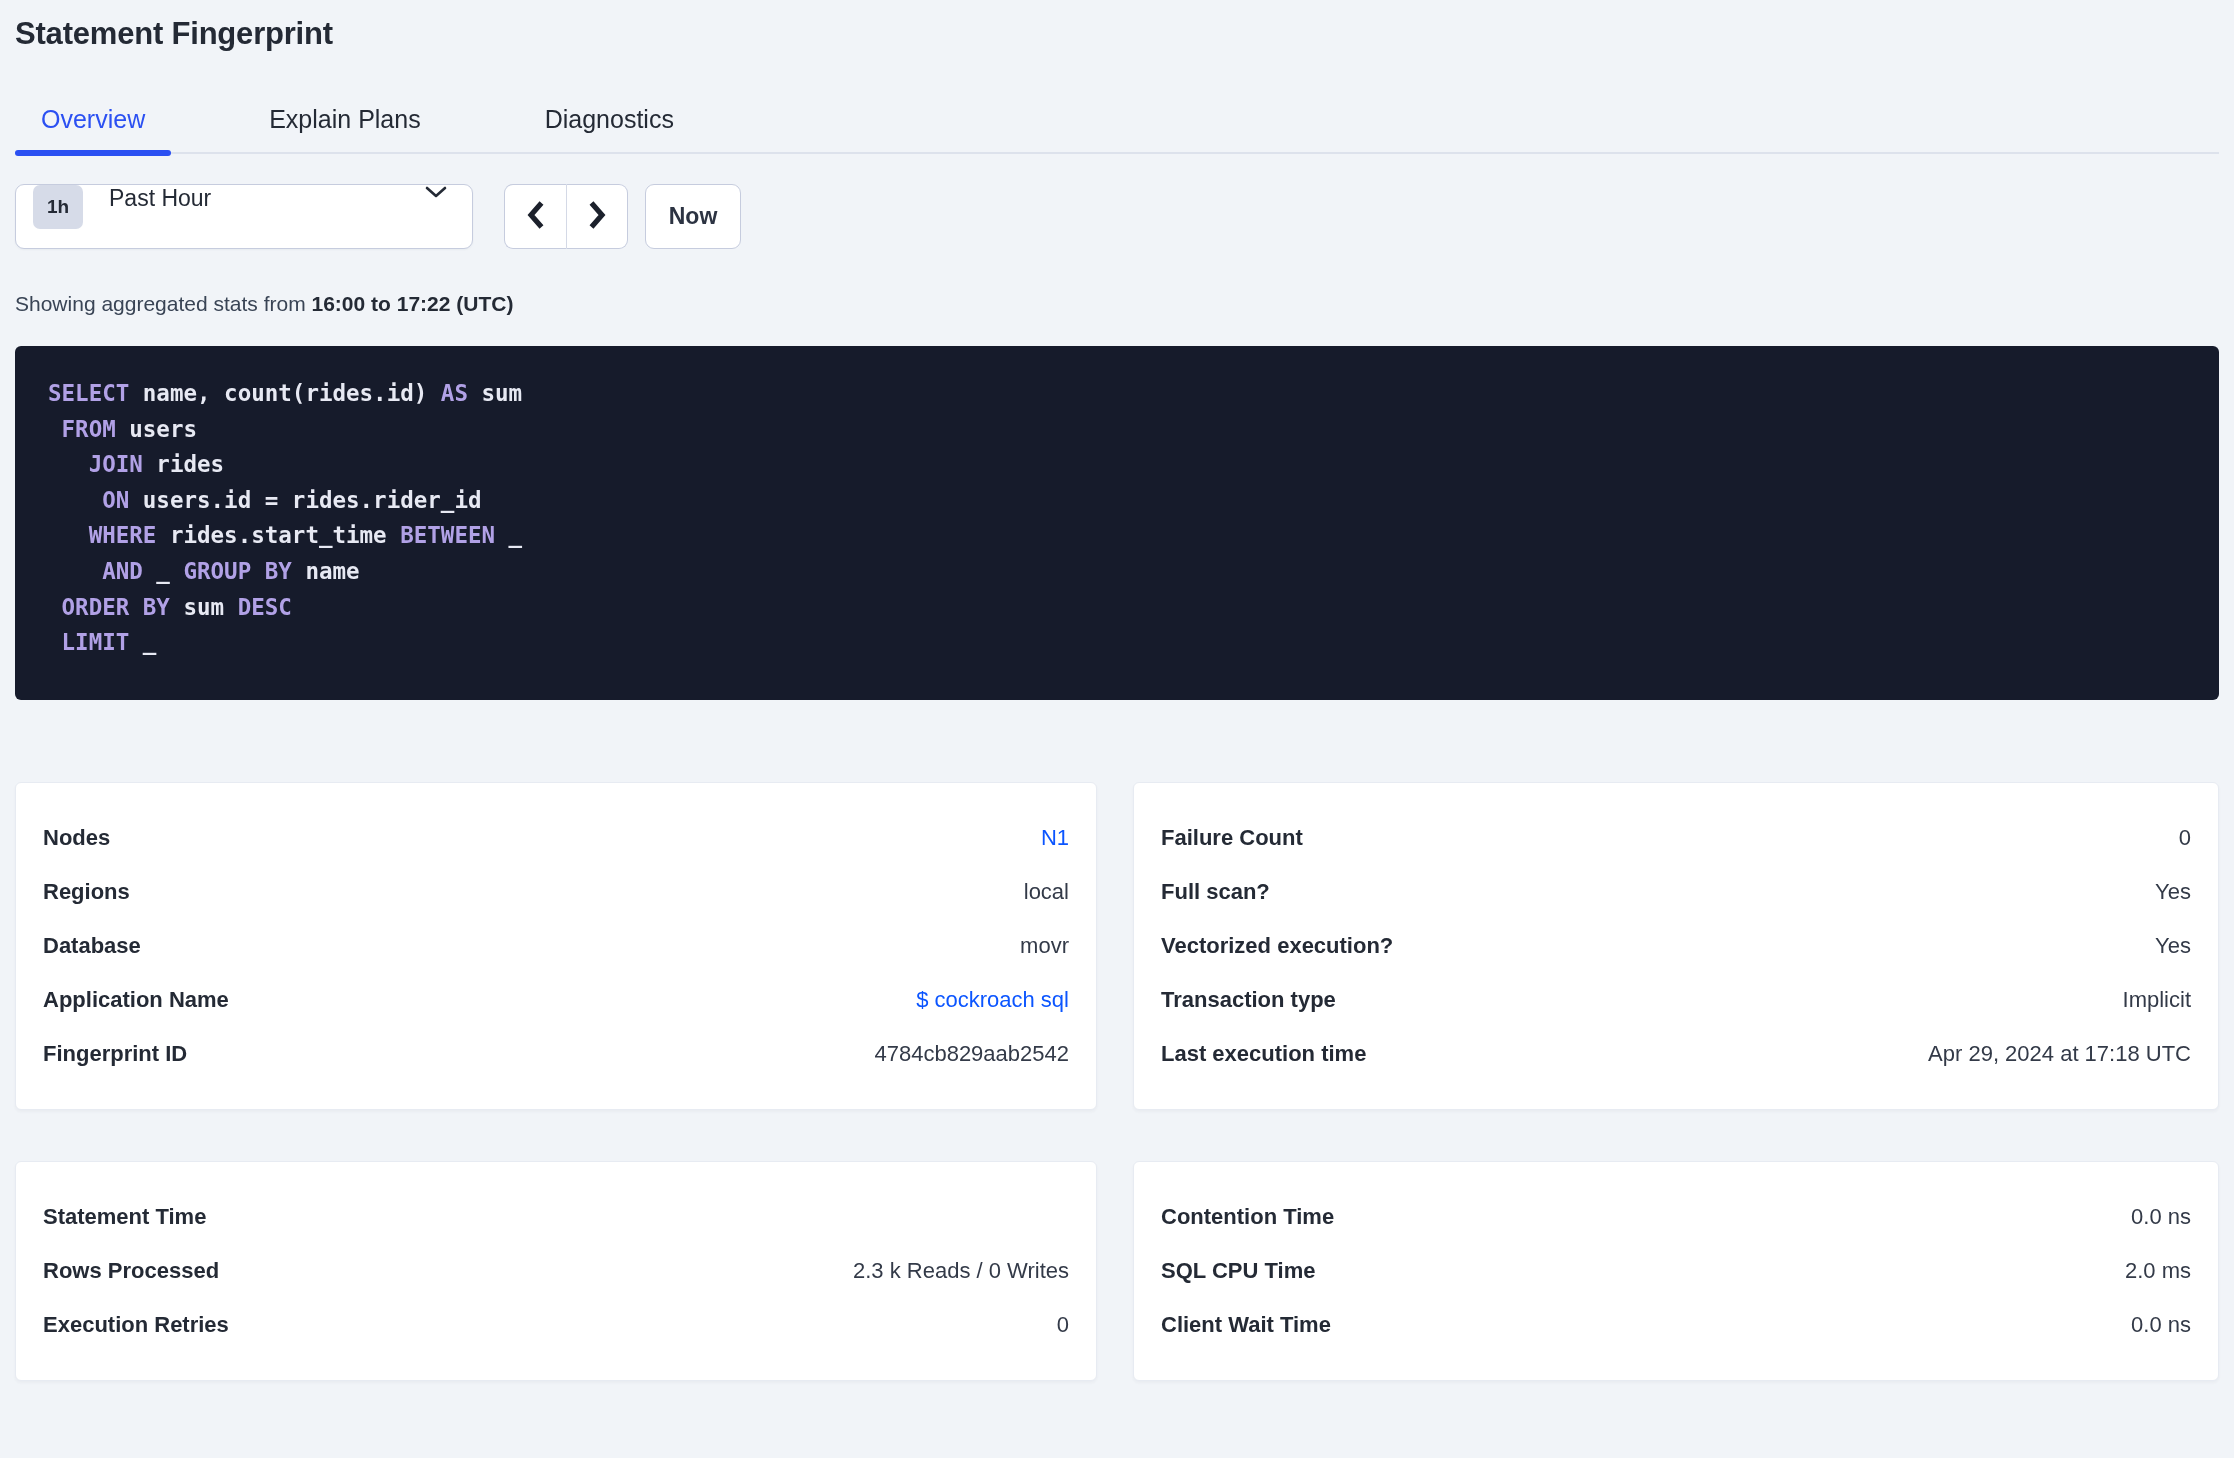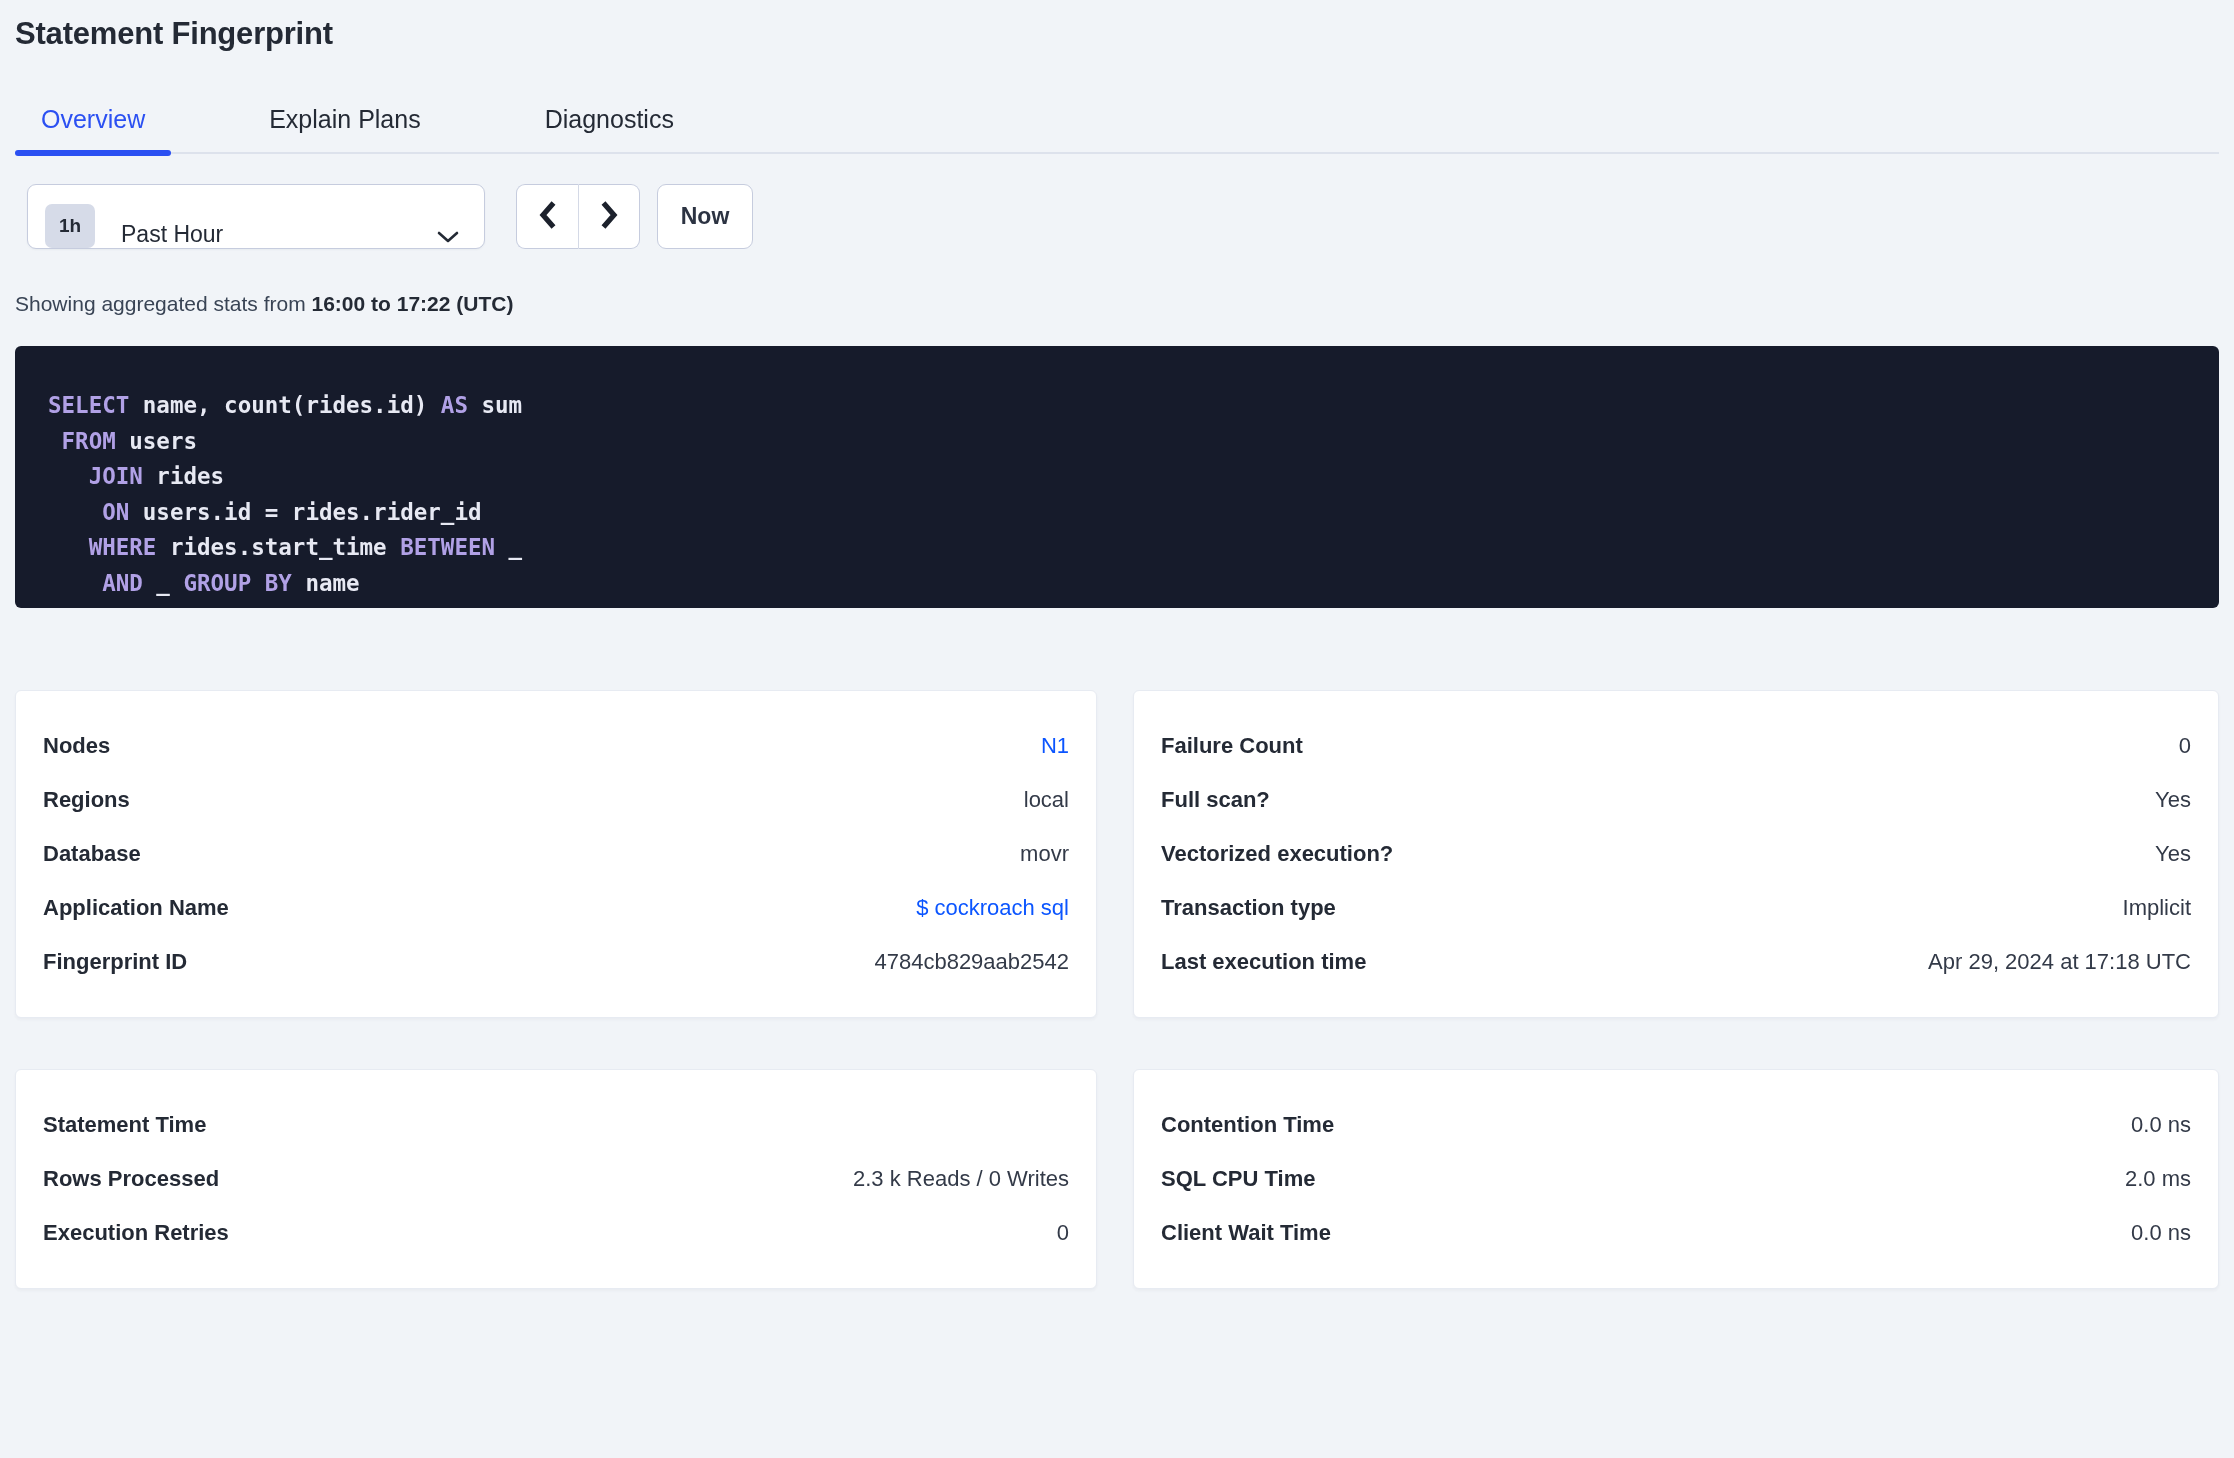--- a/index.html
+++ b/index.html
@@ -37,22 +37,22 @@
   .tab.active{color:var(--accent);}
   .tab.active::after{
     content:"";position:absolute;left:0;right:0;bottom:-4px;height:6px;
     border-radius:3px;background:var(--accent);
   }
 
   
   .controls-row{display:flex;align-items:stretch;margin-top:30px;height:65px;}
   .time-picker{
     width:458px;background:#fff;border:1px solid var(--button-border);
-    border-radius:9px;display:flex;align-items:flex-end;
-    padding:0 24px 0 17px;cursor:pointer;box-shadow:0 1px 2px rgba(40,50,80,.05);margin-left:12px;
+    border-radius:9px;display:flex;align-items:flex-start;
+    padding:0 24px 0 17px;cursor:pointer;box-shadow:0 1px 2px rgba(40,50,80,.05);
   }
   .range-badge{
     width:50px;height:44px;border-radius:7px;background:var(--badge-bg);
     display:flex;align-items:center;justify-content:center;
     font-size:19px;font-weight:700;color:var(--text-dark);
   }
   .range-label{flex:1;margin-left:26px;font-size:23px;color:var(--text-dark);}
   .arrow-group{display:flex;margin-left:31px;}
   .arrow-btn{
     width:62px;background:#fff;border:1px solid var(--button-border);
@@ -65,22 +65,22 @@
     border-radius:9px;font-family:inherit;font-size:23px;font-weight:600;
     color:#2c3342;cursor:pointer;
   }
 
   
   .agg-note{margin:44px 0 0 0;font-size:21px;line-height:22px;color:var(--text-body);}
   .agg-note b{color:var(--text-dark);font-weight:700;}
 
   
   .sql-box{
-    margin:31px 0 0 0;height:262px;background:var(--sql-bg);
-    border-radius:6px;padding:42px 33px;overflow:hidden;
+    margin:31px 0 0 0;height:354px;background:var(--sql-bg);
+    border-radius:6px;padding:30px 33px;overflow:hidden;
     font-family:"DejaVu Sans Mono", monospace;font-size:22.5px;line-height:35.6px;
     white-space:pre;color:var(--sql-text);
   }
   .sql-line .kw{color:var(--sql-keyword);font-weight:700;}
   .sql-line .id{color:var(--sql-text);font-weight:600;}
 
   
   .cards-grid{display:flex;gap:36px;align-items:flex-start;}
   .cards-grid.top{margin-top:82px;}
   .cards-grid.bottom{margin-top:51px;}

